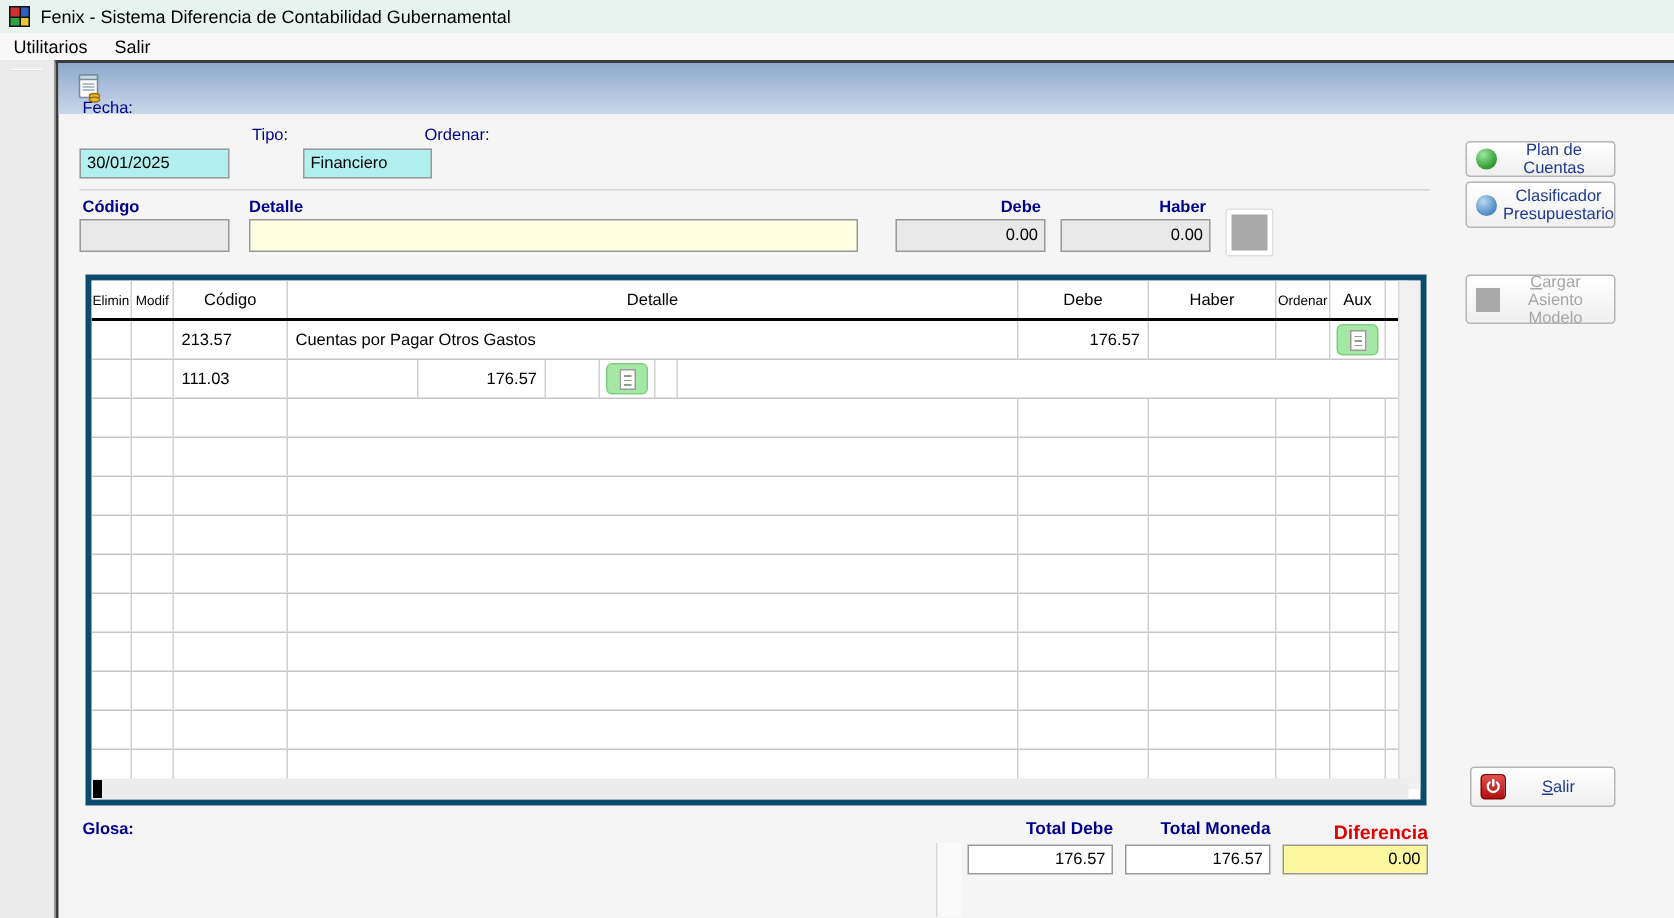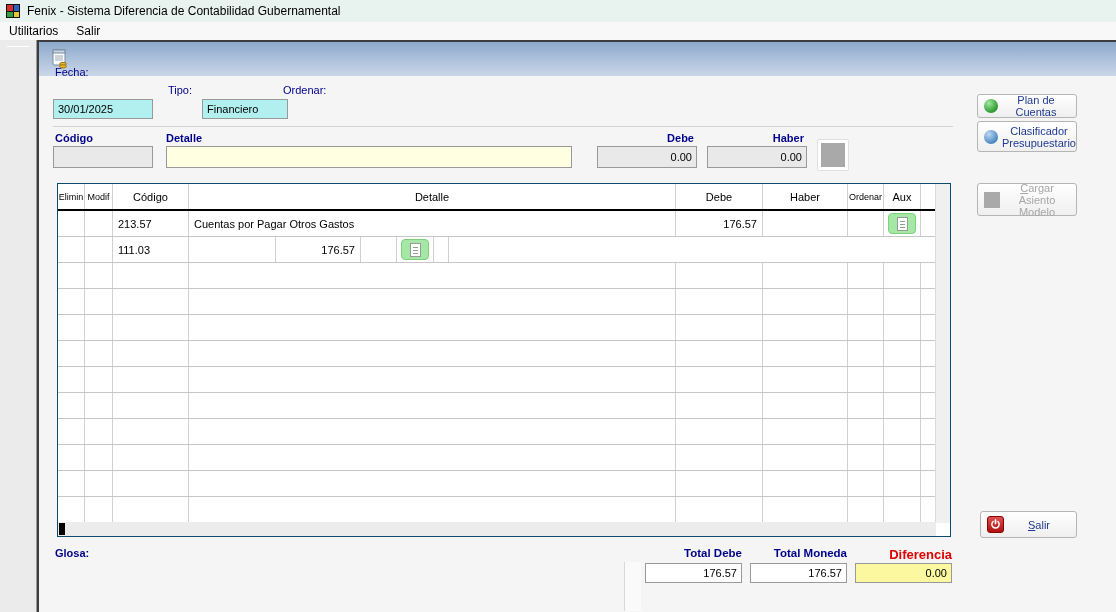--- a/index.html
+++ b/index.html
@@ -48,21 +48,21 @@
   .fld.dif { background:#FBF8A0; }
 
   .sep-line { position:absolute; left:53px; top:126px; width:900px; height:1px; background:#D4D4D4; }
 
   .sq-btn { position:absolute; left:817px; top:139px; width:32px; height:32px; background:#FFF;
             border:1px solid #E0E0E0; border-radius:2px; display:flex; align-items:center; justify-content:center; }
   .sq-btn .inner { width:24px; height:24px; background:#A9A9A9; }
 
   
   .grid { position:absolute; left:57px; top:183px; width:894px; height:354px; background:#FFF;
-          border:1px solid #0c4a6e; overflow:hidden; }
+          border:4px solid #0c4a6e; overflow:hidden; }
   .grid-inner { position:absolute; left:0; top:0; width:878px; height:339px; }
   .g-head { display:flex; height:27px; border-bottom:2px solid #000; background:#FFF; }
   .g-head .hc { display:flex; align-items:center; justify-content:center; border-right:1px solid #D0D0D0;
                 overflow:hidden; white-space:nowrap; }
   .g-head .hc.small { font-size:9px; }
   .g-row { display:flex; height:26px; border-bottom:1px solid #C6C6C6; }
   .g-row .c { border-right:1px solid #D0D0D0; display:flex; align-items:center; overflow:hidden;
               white-space:nowrap; padding:0 5px; }
   .g-row .c.num { justify-content:flex-end; }
   .g-row .c.ctr { justify-content:center; padding:0; }

